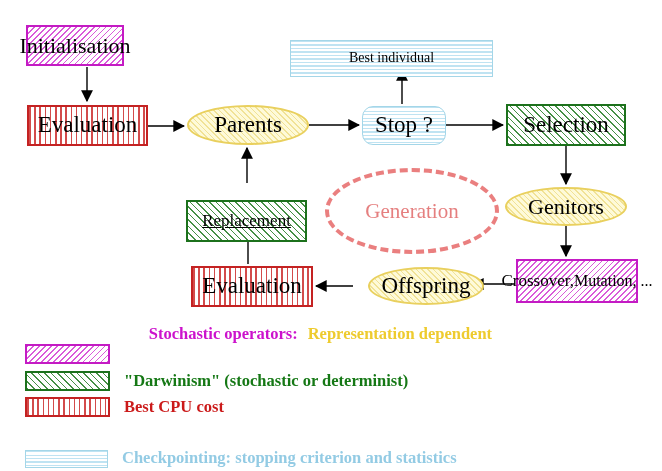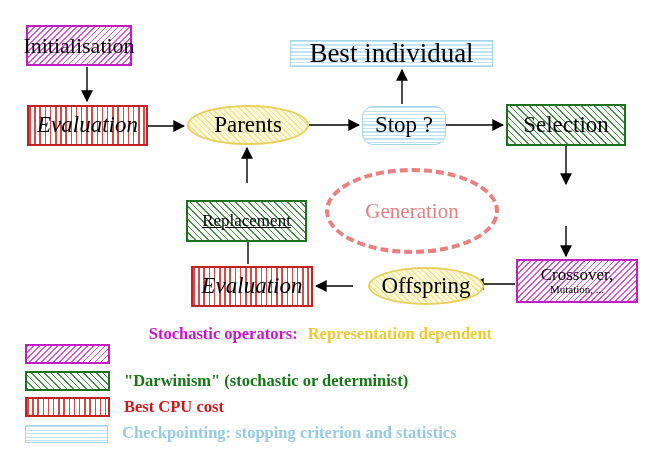--- a/index.html
+++ b/index.html
@@ -17,21 +17,20 @@
     border:2px solid #c41bc4; background-color:#fff;
     background-image:repeating-linear-gradient(135deg,#d95ad9 0,#d95ad9 1.2px,rgba(0,0,0,0) 1.2px,rgba(0,0,0,0) 4.2px);
   }
   .hatch-green {
     border:2px solid #1c711c; background-color:#fff;
     background-image:repeating-linear-gradient(45deg,#459045 0,#459045 1.2px,rgba(0,0,0,0) 1.2px,rgba(0,0,0,0) 4.6px);
   }
   .stripe-red {
     border:2px solid #c42222; background-color:#fff;
     background-image:repeating-linear-gradient(90deg,#d34b4b 0,#d34b4b 1.5px,rgba(0,0,0,0) 1.5px,rgba(0,0,0,0) 5.2px);
-    font-style:italic;
   }
   .stripe-blue {
     border:1px solid #a4d6e8; background-color:#fff;
     background-image:repeating-linear-gradient(180deg,#bfe3f2 0,#bfe3f2 1.2px,rgba(0,0,0,0) 1.2px,rgba(0,0,0,0) 3.5px);
   }
   .hatch-yellow {
     border:2px solid #e9d05e; background-color:#fefad9;
     background-image:repeating-linear-gradient(45deg,#f1e296 0,#f1e296 1.2px,rgba(0,0,0,0) 1.2px,rgba(0,0,0,0) 4px);
   }
   .ellipse { border-radius:50%; }
@@ -76,61 +75,62 @@
       <line x1="446" y1="125" x2="503" y2="125" marker-end="url(#ah)"></line>
       <line x1="566" y1="146" x2="566" y2="184" marker-end="url(#ah)"></line>
       <line x1="566" y1="226" x2="566" y2="256" marker-end="url(#ah)"></line>
       <line x1="515" y1="284" x2="473" y2="284" marker-end="url(#ah)"></line>
       <line x1="353" y1="286" x2="316" y2="286" marker-end="url(#ah)"></line>
       <line x1="248" y1="264" x2="248" y2="230" marker-end="url(#ah)"></line>
       <line x1="247" y1="183" x2="247" y2="148" marker-end="url(#ah)"></line>
     </g>
   </svg>
 
-  <div class="node hatch-magenta" style="left:26px; top:25px; width:106px; height:41px; font-size:22px;">Initialisation</div>
+  <div class="node hatch-magenta" style="left:26px; top:25px; width:98px; height:41px; font-size:22px;">Initialisation</div>
 
-  <div class="node stripe-blue" style="left:290px; top:40px; width:203px; height:27px; font-size:27px;">Best individual</div>
+  <div class="node stripe-blue" style="left:290px; top:40px; width:203px; height:37px; font-size:14px;">Best individual</div>
 
   <div class="node stripe-red" style="left:27px; top:105px; width:121px; height:41px; font-size:23px;">Evaluation</div>
 
   <div class="node ellipse hatch-yellow" style="left:187px; top:105px; width:122px; height:40px; font-size:23px;text-align:center;">Parents</div>
 
   <div class="node stripe-blue rounded" style="left:362px; top:106px; width:84px; height:39px; font-size:23px;">Stop ?</div>
 
   <div class="node hatch-green" style="left:506px; top:104px; width:120px; height:42px; font-size:23px;">Selection</div>
 
   <div class="node hatch-green small-label" style="left:186px; top:200px; width:121px; height:42px;text-decoration:underline;">Replacement</div>
 
   <div class="gen-ellipse" style="left:325px; top:168px; width:174px; height:86px;">Generation</div>
 
+  <div class="node ellipse hatch-yellow" style="left:505px; top:187px; width:122px; height:39px; font-size:22px;">Genitors</div>
 
   <div class="node stripe-red" style="left:191px; top:266px; width:122px; height:41px; font-size:23px;">Evaluation</div>
 
   <div class="node ellipse hatch-yellow" style="left:368px; top:267px; width:116px; height:38px; font-size:23px;">Offspring</div>
 
-  <div class="node hatch-magenta" style="left:516px; top:259px; width:122px; height:44px; flex-direction:column;">
+  <div class="node hatch-magenta" style="left:516px; top:259px; width:122px; height:44px; flex-direction:row;">
     <span style="font-size:17px;">Crossover,</span>
-    <span style="font-size:11px;">Mutation, ...</span>
+    <span style="font-size:16px;">Mutation, ...</span>
   </div>
 
   <div class="legend-row" style="top:344px;">
     <div class="swatch hatch-magenta"></div>
     <div class="legend-text">
       <span class="t-magenta">Stochastic operators:</span><span class="t-gold">Representation dependent</span>
     </div>
   </div>
 
   <div class="legend-row" style="top:371px;">
     <div class="swatch hatch-green"></div>
     <div class="legend-text t-green">"Darwinism" (stochastic or determinist)</div>
   </div>
 
   <div class="legend-row" style="top:397px;">
     <div class="swatch stripe-red"></div>
     <div class="legend-text t-red">Best CPU cost</div>
   </div>
 
-  <div class="legend-row" style="top:423px;">
+  <div class="legend-row" style="top:448px;">
     <div class="swatch stripe-blue"></div>
     <div class="legend-text t-blue">Checkpointing: stopping criterion and statistics</div>
   </div>
 
 </div>
 
 </body></html>

